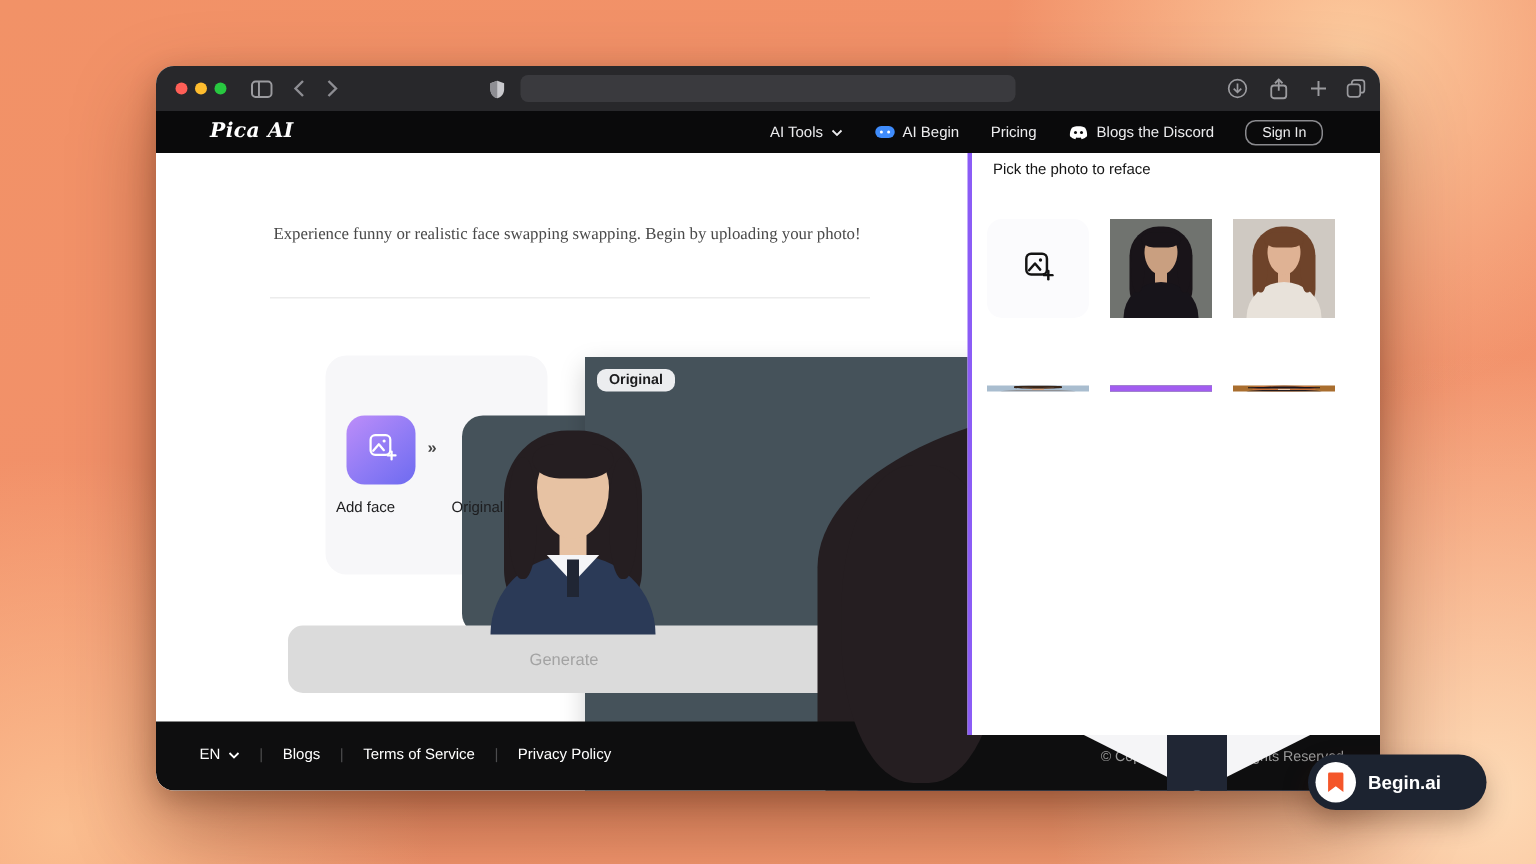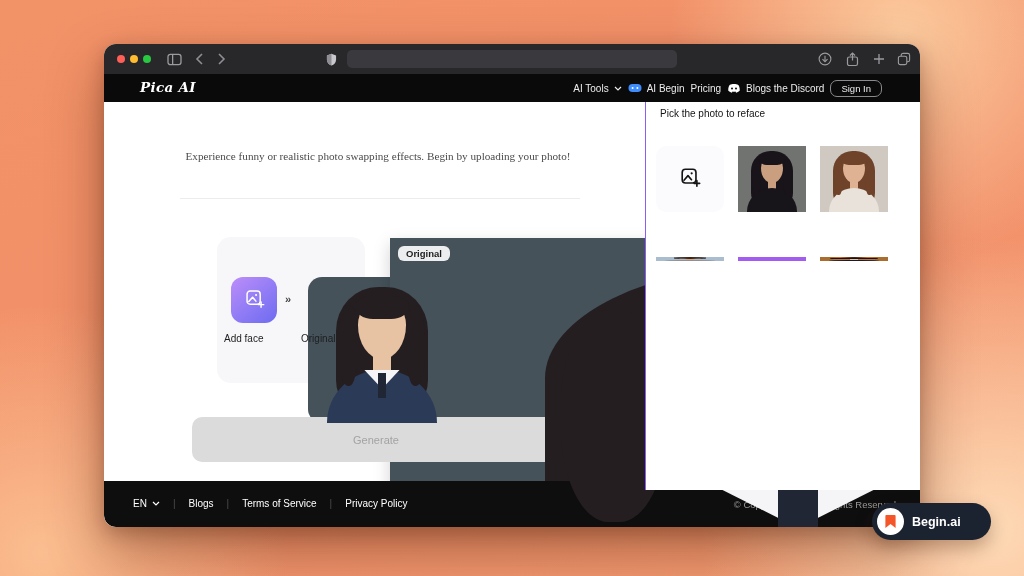--- a/index.html
+++ b/index.html
@@ -14,21 +14,21 @@
     box-shadow:0 24px 55px rgba(60,20,0,.38),0 6px 18px rgba(60,20,0,.25);overflow:hidden;background:#fff;}
   
   .chrome{position:absolute;left:0;top:0;width:100%;height:30px;background:#28282b;}
   .light{position:absolute;top:11px;width:8px;height:8px;border-radius:50%;}
   .ci{position:absolute;top:0;height:30px;display:flex;align-items:center;color:#9b9b9f;}
   .addr{position:absolute;left:243px;top:6px;width:330px;height:18px;background:#3a3a3e;border-radius:5px;}
   
   .nav{position:absolute;left:0;top:30px;width:100%;height:28px;background:#0a0a0b;color:#ececee;}
   .logo{position:absolute;left:36px;top:5px;font-family:"DejaVu Serif","Liberation Serif",serif;
     font-style:italic;font-weight:700;font-size:13.5px;color:#fff;letter-spacing:.3px;}
-  .navright{position:absolute;right:38px;top:0;height:28px;display:flex;align-items:center;gap:6px;font-size:10px;}
+  .navright{position:absolute;right:38px;top:0;height:28px;display:flex;align-items:center;gap:21px;font-size:10px;}
   .navitem{display:flex;align-items:center;gap:5px;cursor:default;white-space:nowrap;}
   .signin{border:1px solid #8a8a8e;border-radius:7px;padding:2px 10px;font-size:9.5px;}
   
   .content{position:absolute;left:0;top:58px;width:100%;height:379px;background:#fff;}
   .hero-title{position:absolute;left:74px;top:6px;width:400px;text-align:center;
     font-family:"Liberation Serif","DejaVu Serif",serif;font-weight:700;font-size:27px;color:#141414;}
   .hero-sub{position:absolute;left:34px;top:48px;width:480px;text-align:center;
     font-family:"Liberation Serif","DejaVu Serif",serif;font-size:11.2px;color:#4a4a4a;}
   .tabs{position:absolute;left:74px;top:70px;width:400px;height:26px;display:flex;justify-content:center;gap:62px;align-items:flex-end;}
   .tab{font-size:10.5px;color:#333;padding-bottom:7px;position:relative;}
@@ -40,21 +40,21 @@
     background:linear-gradient(140deg,#bd8df9 0%,#8f7bf5 55%,#6e6bf0 100%);display:flex;align-items:center;justify-content:center;color:#fff;}
   .sep{position:absolute;left:68px;top:56px;font-size:11px;font-weight:700;color:#444;}
   .cthumb{position:absolute;left:91px;top:40px;width:46px;height:46px;border-radius:10px;}
   .clabel{position:absolute;top:96px;font-size:10px;color:#1d1d1f;width:60px;}
   .preview{position:absolute;left:286px;top:136px;width:143px;height:145px;border-radius:12px;box-shadow:0 6px 16px rgba(0,0,0,.18);}
   .pbadge{position:absolute;left:8px;top:8px;background:rgba(246,246,248,.95);border-radius:6px;
     padding:2px 8px;font-size:9.5px;font-weight:700;color:#1c1c1e;z-index:20;}
   .generate{position:absolute;left:88px;top:315px;width:368px;height:45px;background:#dbdbdb;border:none;
     border-radius:10px;font-size:11px;color:#a3a3a3;font-family:inherit;}
   
-  .sidebar{position:absolute;left:541px;top:58px;width:275px;height:388px;background:#fff;z-index:6;overflow:hidden;border-left:1px solid #8b5cf6;}
+  .sidebar{position:absolute;left:541px;top:58px;width:275px;height:388px;background:#fff;z-index:6;overflow:hidden;border-left:3px solid #8b5cf6;}
   .sbtitle{position:absolute;left:14px;top:6px;font-size:10px;font-weight:500;color:#141414;}
   .grid{position:absolute;left:10px;top:44px;display:grid;grid-template-columns:repeat(3,68px);gap:15px 14px;}
   .cell{width:68px;height:66px;border-radius:10px;box-sizing:border-box;position:relative;overflow:hidden;}
   .cell.upload{background:#fbfbfd;display:flex;align-items:center;justify-content:center;color:#141414;}
   .cell.selected{border:2px solid #a25df0;}
   
   .footer{position:absolute;left:0;bottom:0;width:100%;height:46px;background:#0e0e0f;border-radius:0 0 12px 12px;z-index:3;color:#fff;}
   .flinks{position:absolute;left:29px;top:17px;display:flex;align-items:center;gap:13px;font-size:10px;}
   .fdiv{color:#4c4c4e;}
   .copyright{position:absolute;right:24px;top:18px;font-size:9.5px;color:#9a9a9a;}
@@ -169,21 +169,21 @@
               <circle cx="5" cy="4.9" r="1" fill="#0a0a0b"></circle>
               <circle cx="9" cy="4.9" r="1" fill="#0a0a0b"></circle>
             </svg>
           <span>Blogs the Discord</span>
         </span>
         <span class="signin">Sign In</span>
       </div>
     </div>
 
     <div class="content">
-      <div class="hero-sub">Experience funny or realistic photo swapping effects. Begin by uploading your photo!</div>
+      <div class="hero-sub">Experience funny or realistic face swapping swapping. Begin by uploading your photo!</div>
       <div class="tabrule"></div>
 
       <div class="card">
         <div class="addface">
           <span>
             <svg width="21" height="21" viewBox="0 0 24 24" fill="none" stroke="currentColor" stroke-width="1.7" stroke-linecap="round" stroke-linejoin="round">
                 <rect x="3.5" y="3.5" width="15" height="15" rx="3.5"></rect>
                 <circle cx="13.8" cy="8" r="1.2" fill="currentColor" stroke="none"></circle>
                 <path d="M5.5 15.5 L9.8 10.5 L13.6 15"></path>
                 <line x1="19.5" y1="16" x2="19.5" y2="22"></line>

